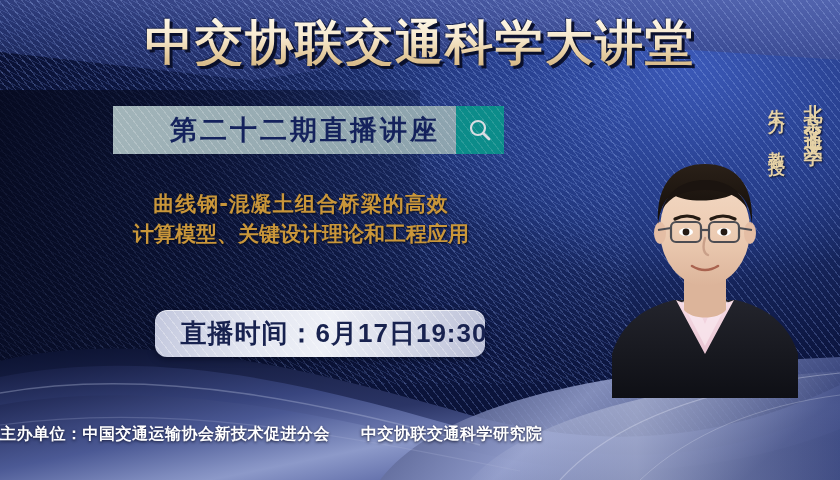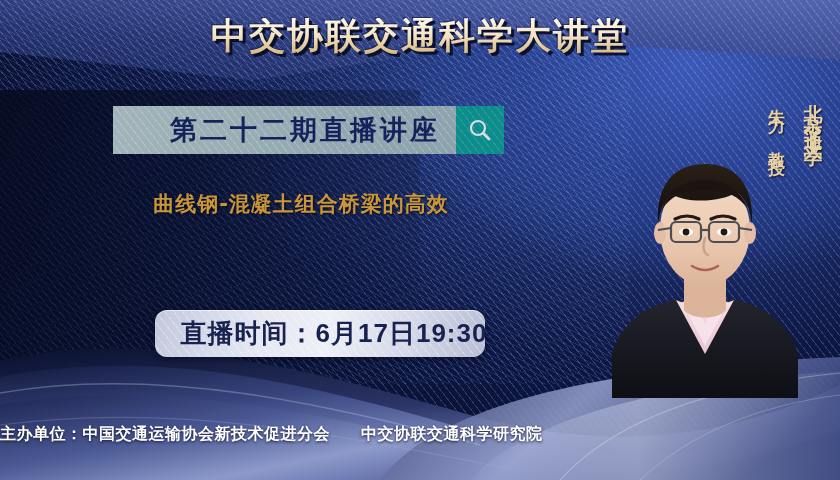--- a/index.html
+++ b/index.html
@@ -57,21 +57,21 @@
   }
 
   
   .ribbons{position:absolute;left:0;bottom:0;width:100%;height:215px;}
   .ribbons svg{display:block;width:100%;height:100%;}
 
   
   .main-title{
     position:absolute;left:0;top:18px;width:100%;
     text-align:center;
-    font-size:36px;line-height:1;
+    font-size:48px;line-height:1;
     font-weight:bold;
     letter-spacing:2px;
     font-family:"DejaVu Sans","Liberation Sans",sans-serif;
     background:linear-gradient(180deg,#fdf6e6 0%,#f6e8cd 42%,#e7cfa4 72%,#d6b886 100%);
     -webkit-background-clip:text;background-clip:text;
     color:transparent;-webkit-text-fill-color:transparent;
     filter:drop-shadow(3px 3px 0 rgba(9,14,40,.92)) drop-shadow(-1px -1px 0 rgba(9,14,40,.55));
     white-space:nowrap;
   }
 
@@ -232,20 +232,21 @@
         <svg width="26" height="26" viewBox="0 0 26 26">
           <circle cx="11" cy="11" r="7" fill="none" stroke="#d8dde2" stroke-width="2.2"></circle>
           <line x1="16.2" y1="16.2" x2="22" y2="22" stroke="#d8dde2" stroke-width="2.8" stroke-linecap="round"></line>
         </svg>
       </span>
     </div>
   </div>
 
   <div class="lecture-title">
     <span class="ln ln1">曲线钢-混凝土组合桥梁的高效</span>
+    <span class="ln ln2">计算模型、关键设计理论和工程应用</span>
   </div>
 
   <div class="date-pill">
     <span class="dp-text">直播时间：6月17日19:30</span>
   </div>
 
   <div class="portrait">
     <svg width="186" height="280" viewBox="0 0 186 280">
       <defs>
         <linearGradient id="pbg" x1="0" y1="0" x2="1" y2="1">

